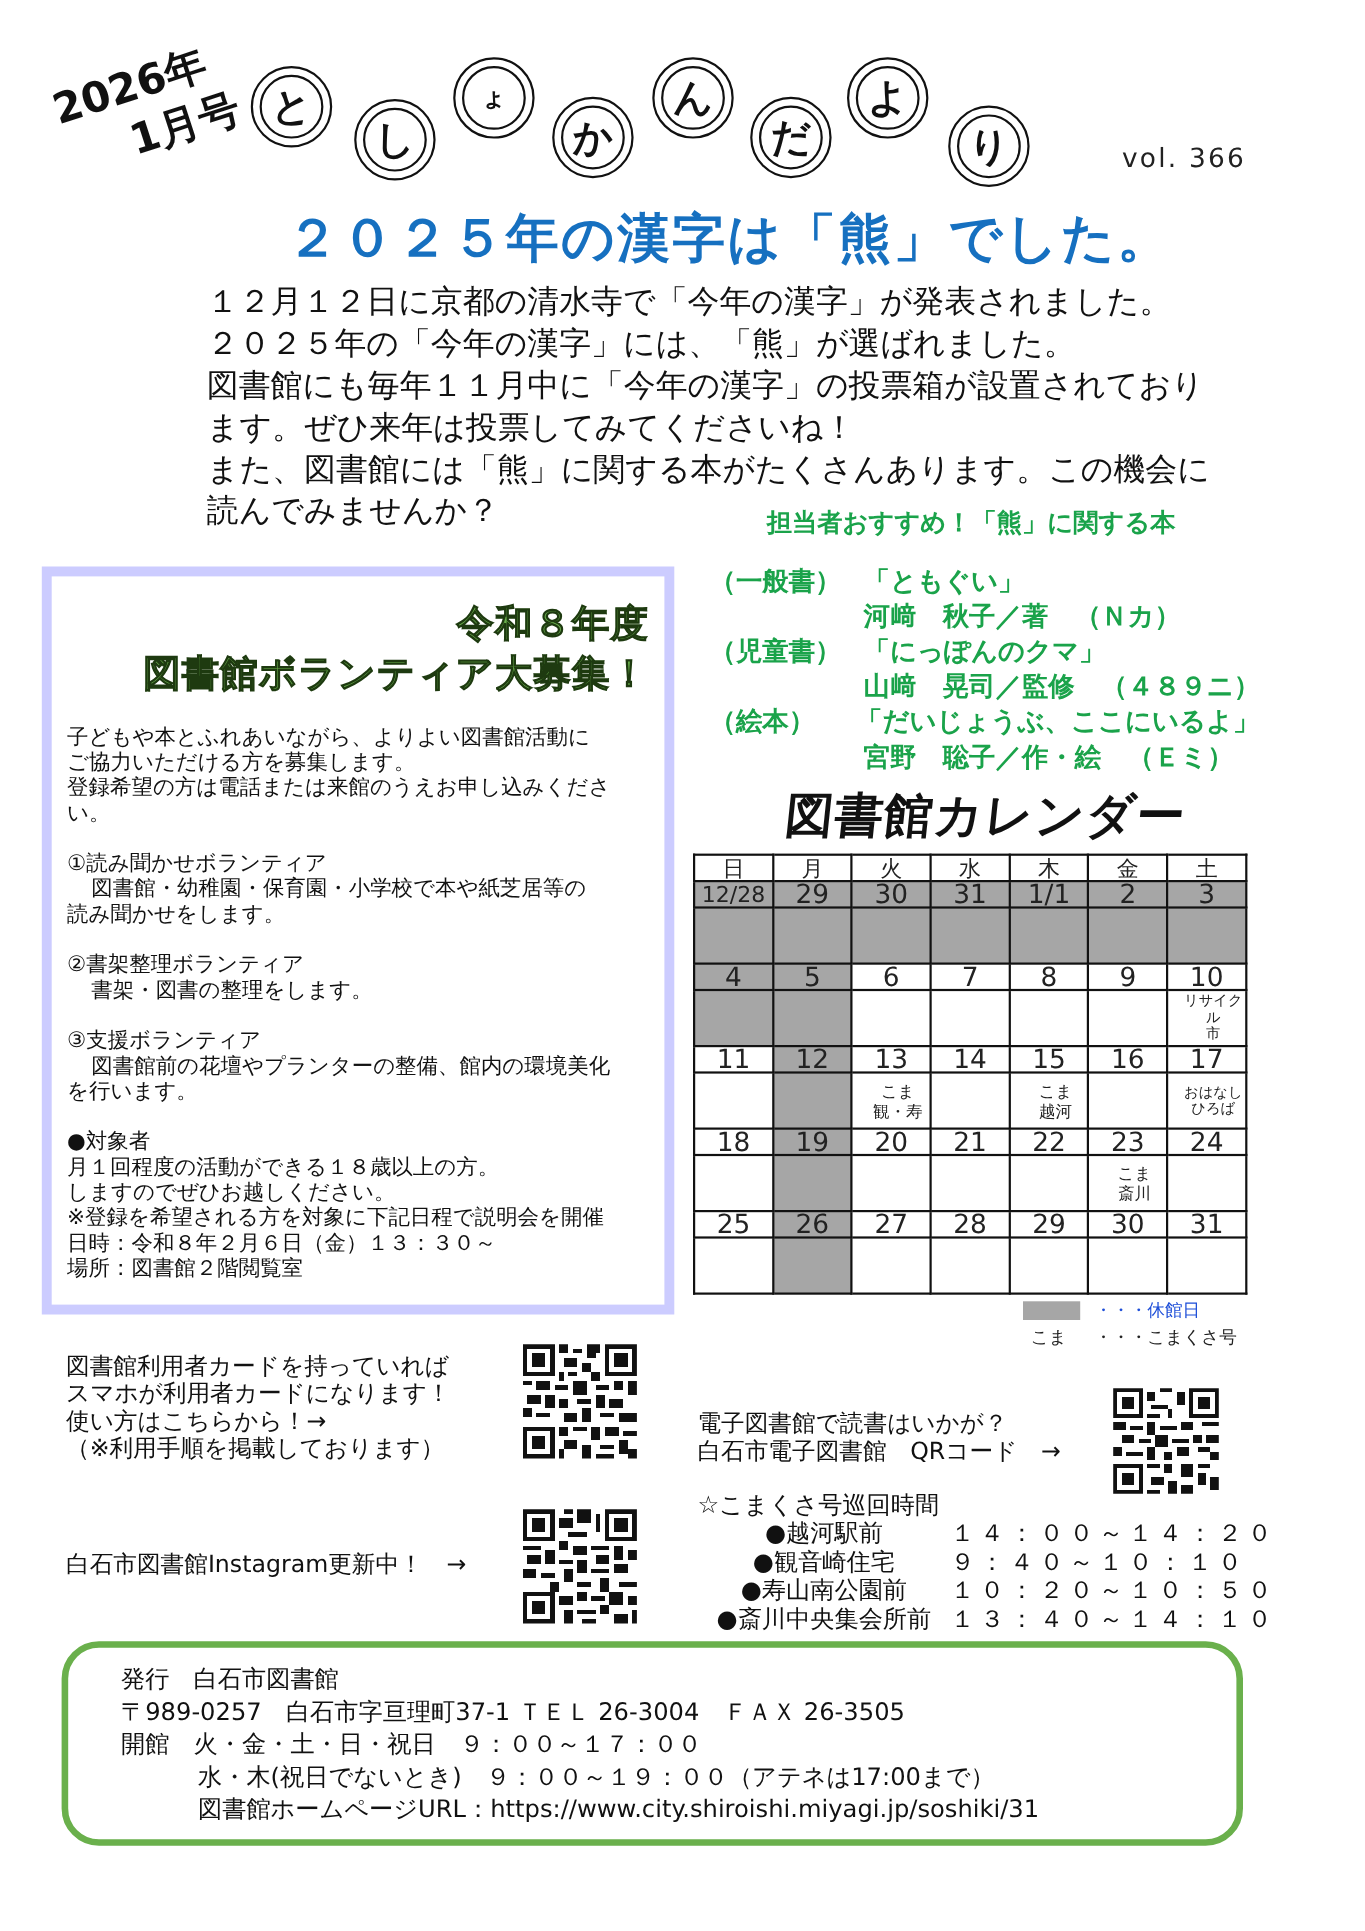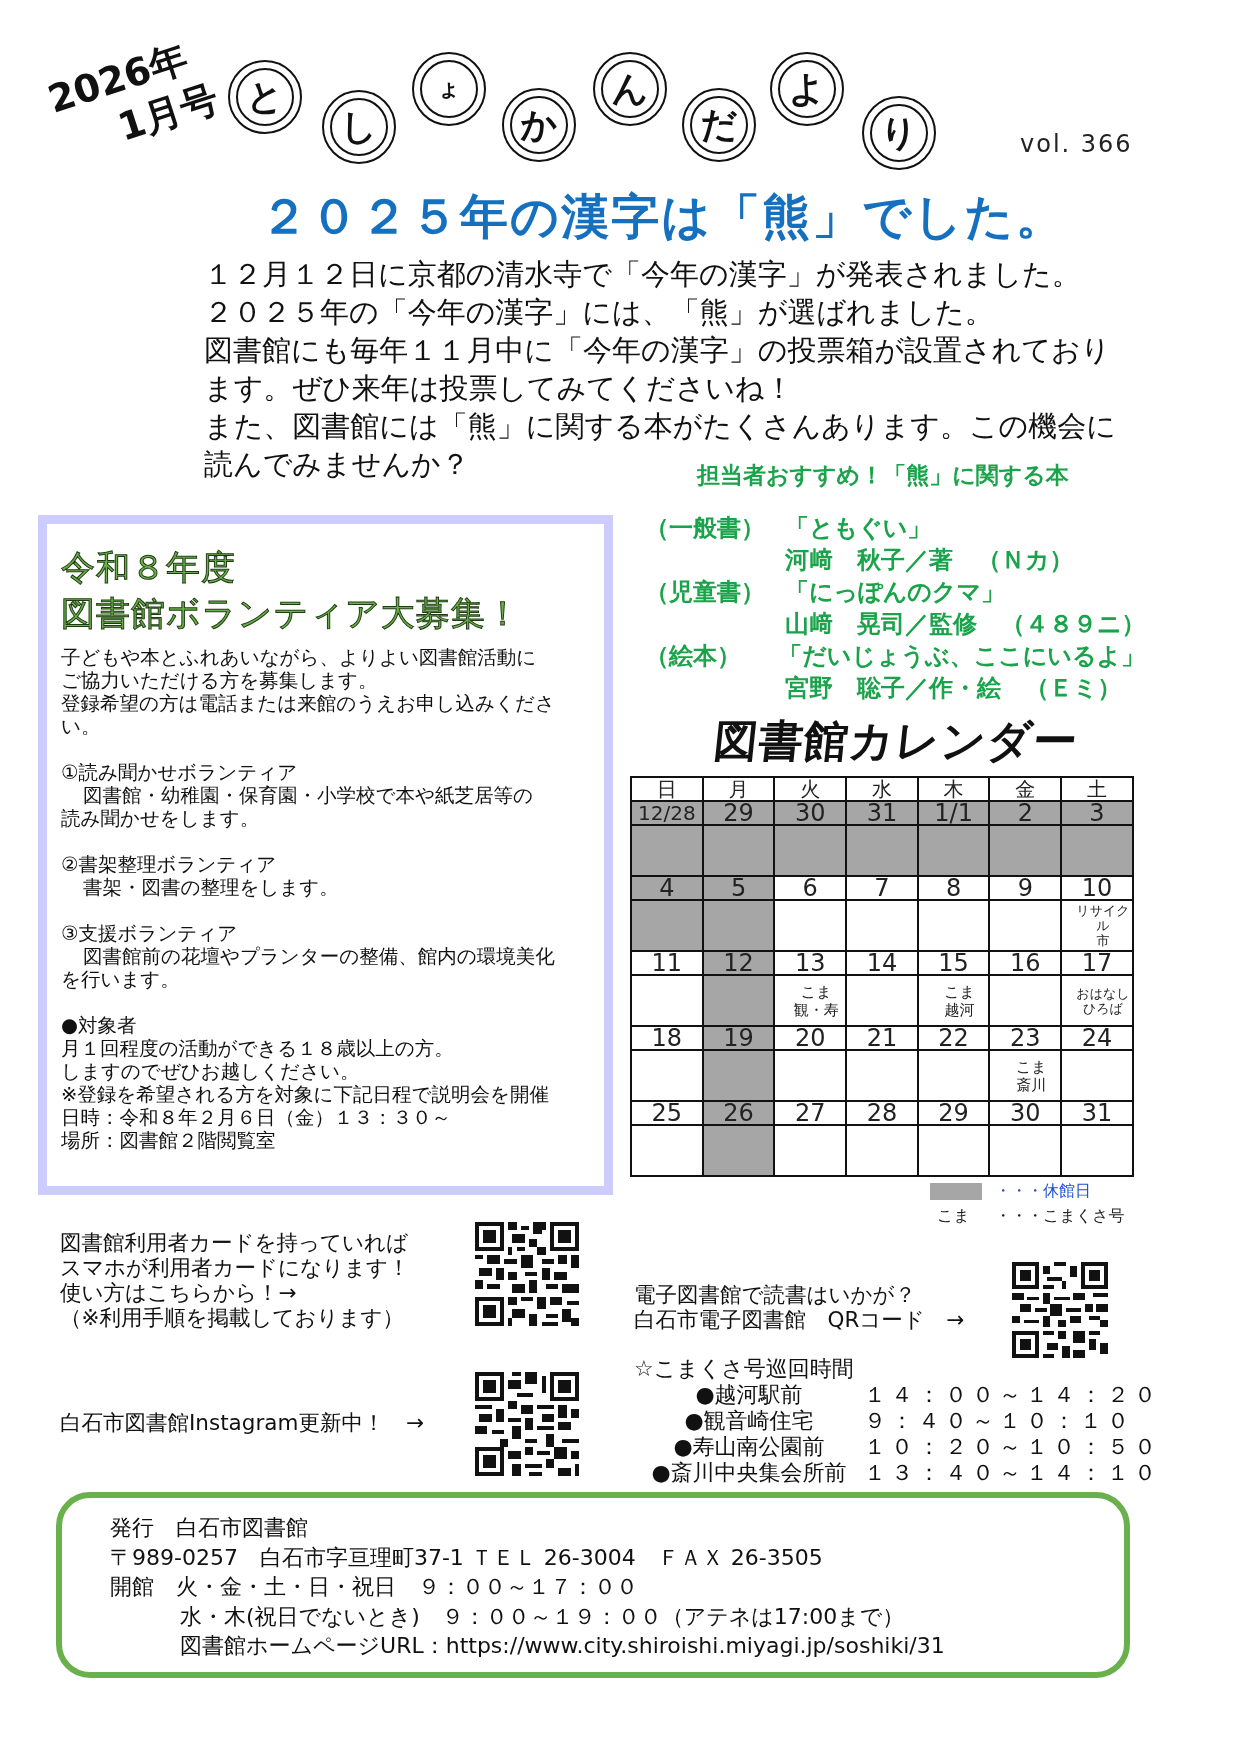--- a/index.html
+++ b/index.html
@@ -12,33 +12,33 @@
   .issue { left: 42px; top: 78px; width: 190px; height: 120px; transform: rotate(-18deg); transform-origin: left top; font-weight: bold; font-size: 38px; line-height: 48px; color: #111; }
   .issue .l2 { padding-left: 58px; }
   .bubble { width: 74px; height: 74px; border: 2px solid #111; border-radius: 50%; display: flex; align-items: center; justify-content: center; background: #fff; }
   .bubble .inner { width: 58px; height: 58px; border: 2px solid #111; border-radius: 50%; display: flex; align-items: center; justify-content: center; font-weight: bold; font-size: 36px; color: #111; }
   .bubble .inner.small { font-size: 22px; }
   .vol { left: 1020px; top: 130px; font-size: 24px; letter-spacing: 2px; color: #222; }
 
   .headline { left: 260px; top: 185px; font-weight: bold; font-size: 48px; color: #1670c0; letter-spacing: 2px; white-space: nowrap; }
 
   .intro { left: 188px; top: 255px; width: 940px; font-size: 29px; line-height: 38px; color: #111; }
-  .intro div { white-space: nowrap; margin-left: 16px; }
+  .intro div { white-space: nowrap; }
 
   .reco-title { left: 697px; top: 460px; font-weight: bold; font-size: 23px; color: #1aa34a; white-space: nowrap; }
 
   .reco { left: 645px; top: 512px; width: 500px; font-weight: bold; font-size: 24px; line-height: 32px; color: #1aa34a; }
   .reco .row { display: flex; white-space: nowrap; }
   .reco .cat { width: 140px; }
   .reco .indent { padding-left: 140px; }
 
   
   .vbox { left: 38px; top: 515px; width: 575px; height: 680px; border: 9px solid #ccccff; background: #fff; padding: 20px 14px; }
-  .vbox-title { text-align: left; font-weight: normal; font-size: 34px; line-height: 46px; color: #6ab04c; -webkit-text-stroke: 1px #1e3a10; letter-spacing: 1px; }
-  .vbox-body { margin-top: 10px; font-size: 19.5px; line-height: 23px; color: #111; }
+  .vbox-title { text-align: right; font-weight: bold; font-size: 34px; line-height: 46px; color: #6ab04c; -webkit-text-stroke: 1px #1e3a10; letter-spacing: 1px; }
+  .vbox-body { margin-top: 22px; font-size: 19.5px; line-height: 23px; color: #111; }
   .vbox-body .gap { height: 23px; }
   .vbox-body .ind { padding-left: 22px; }
 
   
   .cal-title { left: 714px; top: 712px; font-weight: bold; font-size: 44px; color: #111; letter-spacing: 1px; white-space: nowrap; transform: skewX(-6deg); }
   .cal { left: 630px; top: 776px; width: 502px; border-collapse: collapse; table-layout: fixed; }
   .cal td { border: 2px solid #111; text-align: center; width: 71.7px; font-size: 24px; color: #222; }
   .cal tr.hd td { height: 24px; font-size: 20px; line-height: 20px; }
   .cal tr.num td { height: 20px; line-height: 22px; }
   .cal tr.ev td { height: 51px; font-size: 15px; line-height: 18px; vertical-align: middle; padding-left: 12px; }

